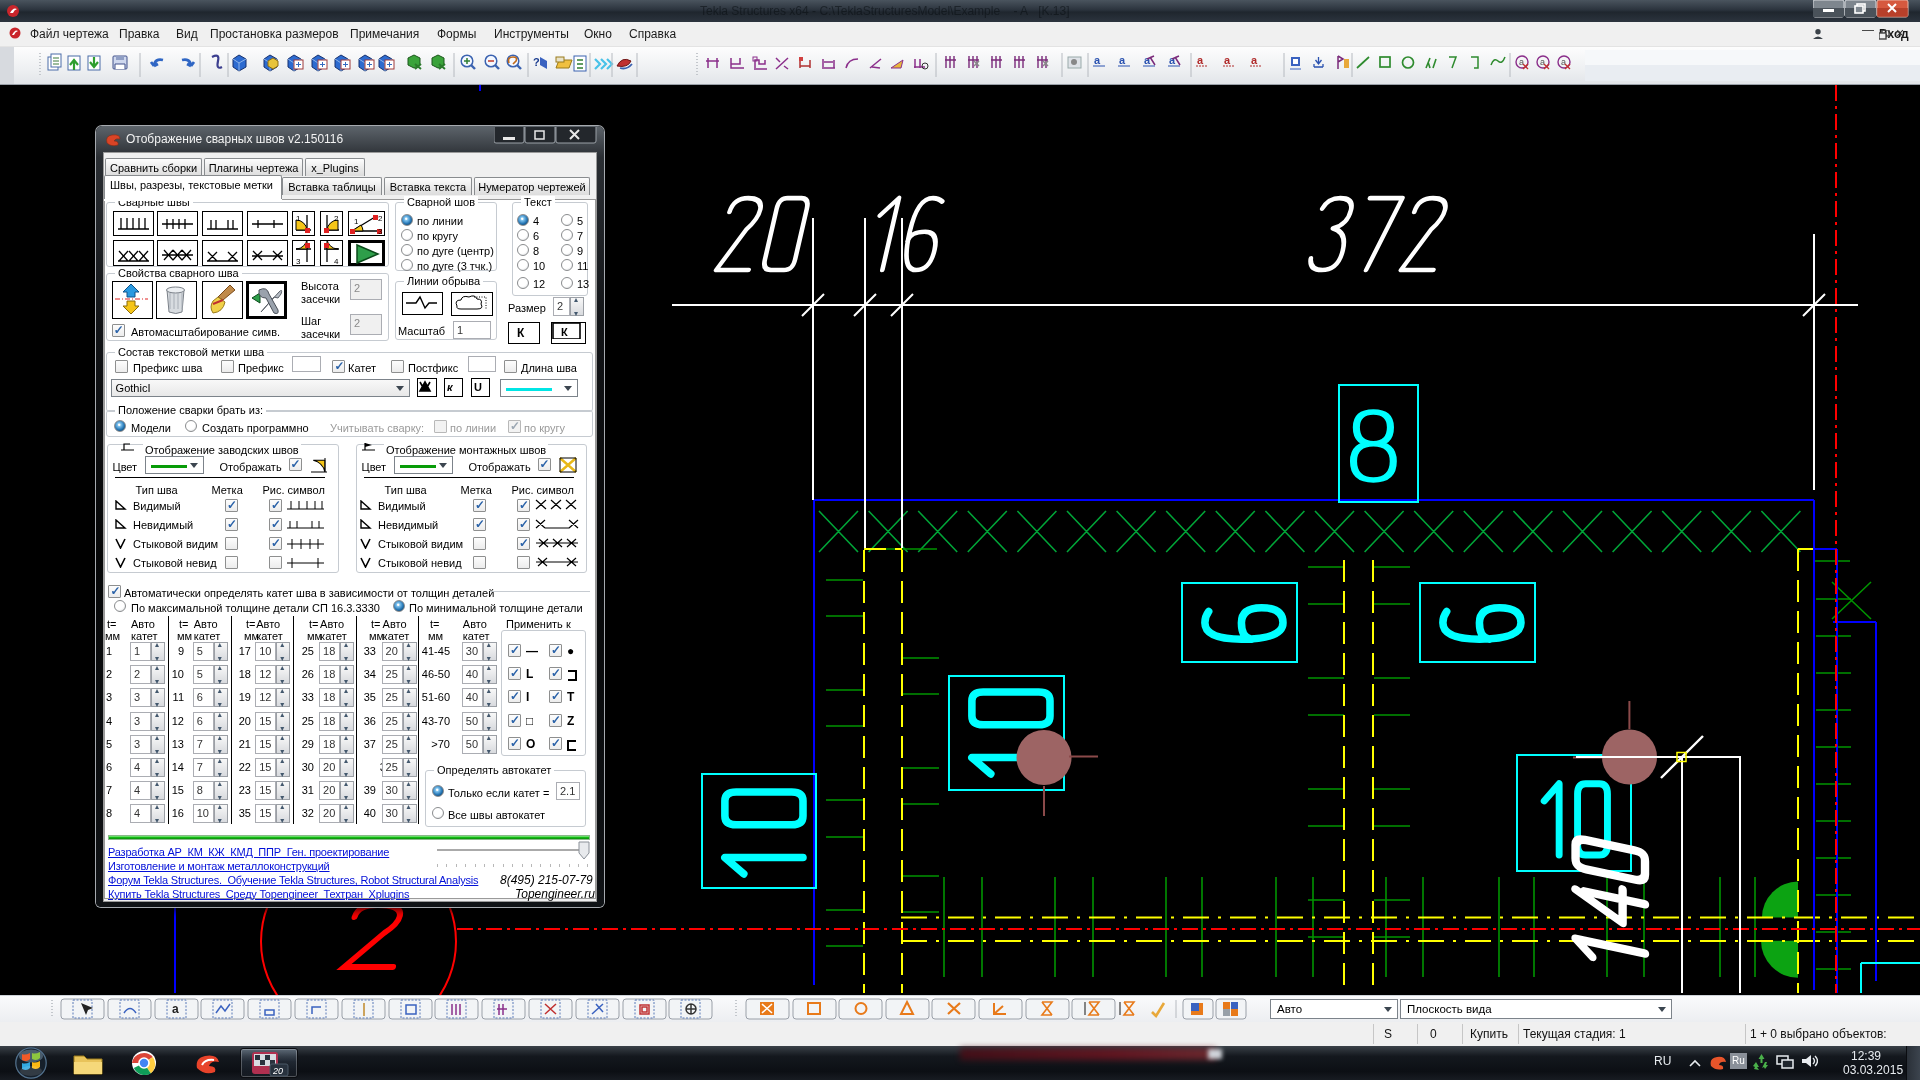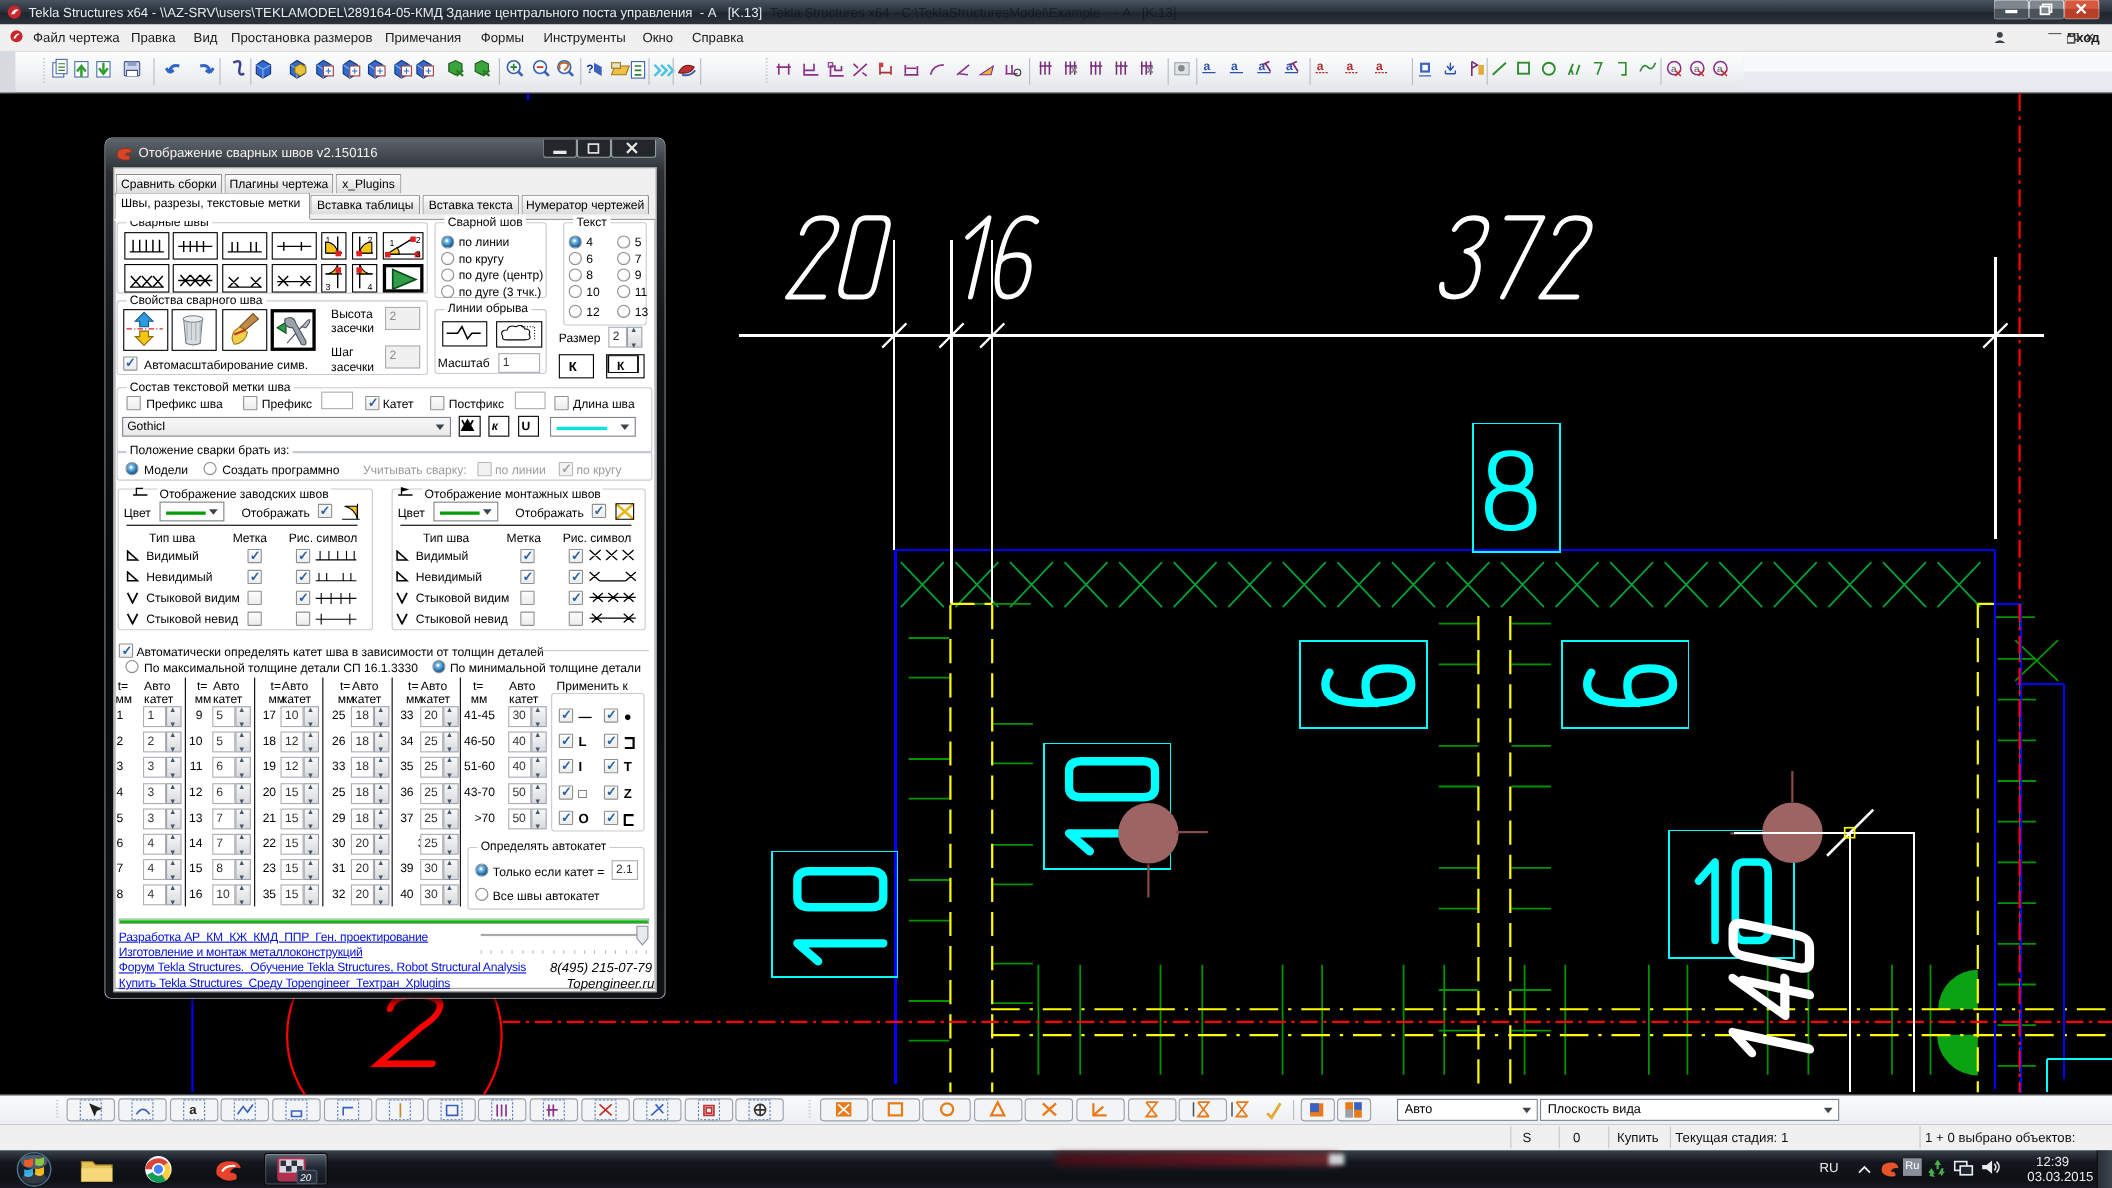--- a/index.html
+++ b/index.html
@@ -42,21 +42,20 @@
 .combo::after{content:"";position:absolute;right:5px;top:50%;margin-top:-2px;border:4px solid transparent;border-top:5px solid #3c4650}
 .link{position:absolute;font-size:11px;letter-spacing:-.2px;color:#0310d8;text-decoration:underline;white-space:nowrap}
 svg{display:block}
 </style></head><body>
 <div id="page">
 <div id="titlebar" class="abs">
 <svg class="abs" style="left:6px;top:4px" width="15" height="14">
         <circle cx="7" cy="7" r="6" fill="#c9252b"></circle>
         <path d="M4,9 Q7,3 11,5 Q8,6 7,9 Z" fill="#fff"></path>
       </svg>
-<span class="abs" style="left:26px;top:4px">Tekla Structures x64 - \\AZ-SRV\users\TEKLAMODEL\289164-05-КМД Здание центрального поста управления&nbsp; - A&nbsp;&nbsp; [K.13]</span>
 <span class="abs" style="left:700px;top:4px;color:rgba(10,14,18,.55)">Tekla Structures x64 - C:\TeklaStructuresModel\Example&nbsp;&nbsp;&nbsp; - A&nbsp;&nbsp; [K.13]</span>
 <svg class="abs" style="left:1813px;top:0" width="96" height="18">
 <rect x="0" y="0" width="31" height="17" rx="2" fill="#7e868e" stroke="#d7dade"></rect>
 <rect x="0" y="8" width="31" height="9" fill="#4a525a"></rect>
 <rect x="32" y="0" width="31" height="17" rx="2" fill="#7e868e" stroke="#d7dade"></rect>
 <rect x="32" y="8" width="31" height="9" fill="#4a525a"></rect>
 <rect x="64" y="0" width="31" height="17" rx="2" fill="#d6593f" stroke="#e8b7a9"></rect>
 <rect x="64" y="8" width="31" height="9" fill="#a02c1a" opacity=".55"></rect>
 <rect x="10" y="9" width="11" height="3" fill="#fff"></rect>
 <rect x="44" y="4" width="8" height="7" fill="none" stroke="#fff" stroke-width="1.6"></rect>
@@ -927,21 +926,21 @@
         <span class="lb" style="left:274px;top:404px;">Стыковой невид</span>
         <span class="cb" style="left:369px;top:403px"></span>
         <span class="cb" style="left:413px;top:403px"></span>
         <svg class="abs" style="left:430px;top:403px" width="46" height="12">
           <path d="M2,6 h42 M4,10 L13,2 M4,2 L13,10 M33,10 L42,2 M33,2 L42,10" stroke="#000" stroke-width="1.2" fill="none"></path>
         </svg>
         <span class="cb c" style="left:4.400000000000006px;top:432px"></span>
         <span class="lb" style="left:20px;top:434px;">Автоматически определять катет шва в зависимости от толщин деталей</span>
         <span class="abs" style="left:386px;top:438px;width:100px;height:1px;background:#c6cbd1"></span>
         <span class="rb" style="left:9.799999999999997px;top:447px"></span>
-        <span class="lb" style="left:27px;top:449px;">По максимальной толщине детали СП 16.1.3330</span>
+        <span class="lb" style="left:27px;top:449px;">По максимальной толщине детали СП 16.3.3330</span>
         <span class="rb s" style="left:288.5px;top:447px"></span>
         <span class="lb" style="left:305px;top:449px;">По минимальной толщине детали</span>
         <span class="lb" style="left:3px;top:465px;">t=</span>
         <span class="lb" style="left:1px;top:477px;">мм</span>
         <span class="lb" style="left:27px;top:465px;">Авто</span>
         <span class="lb" style="left:27px;top:477px;">катет</span>
         <span class="num" style="left:-24px;top:492.20000000000005px;width:32px">1</span>
         <span class="tf" style="left:26px;top:489.20000000000005px;width:21px;height:19px">1</span>
         <span class="spin" style="left:47px;top:489.20000000000005px"></span>
         <span class="num" style="left:-24px;top:515.34px;width:32px">2</span>

